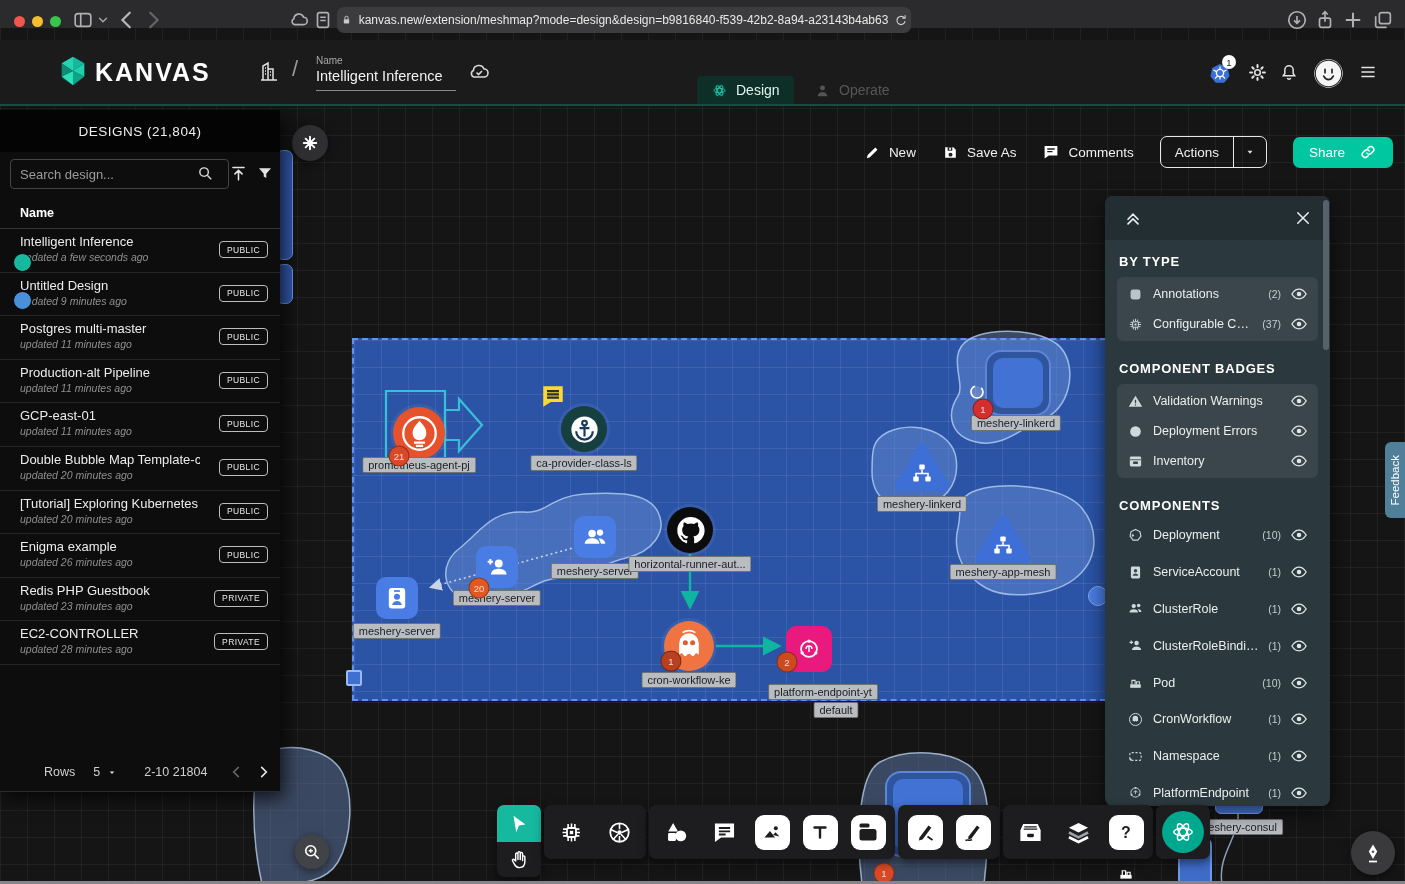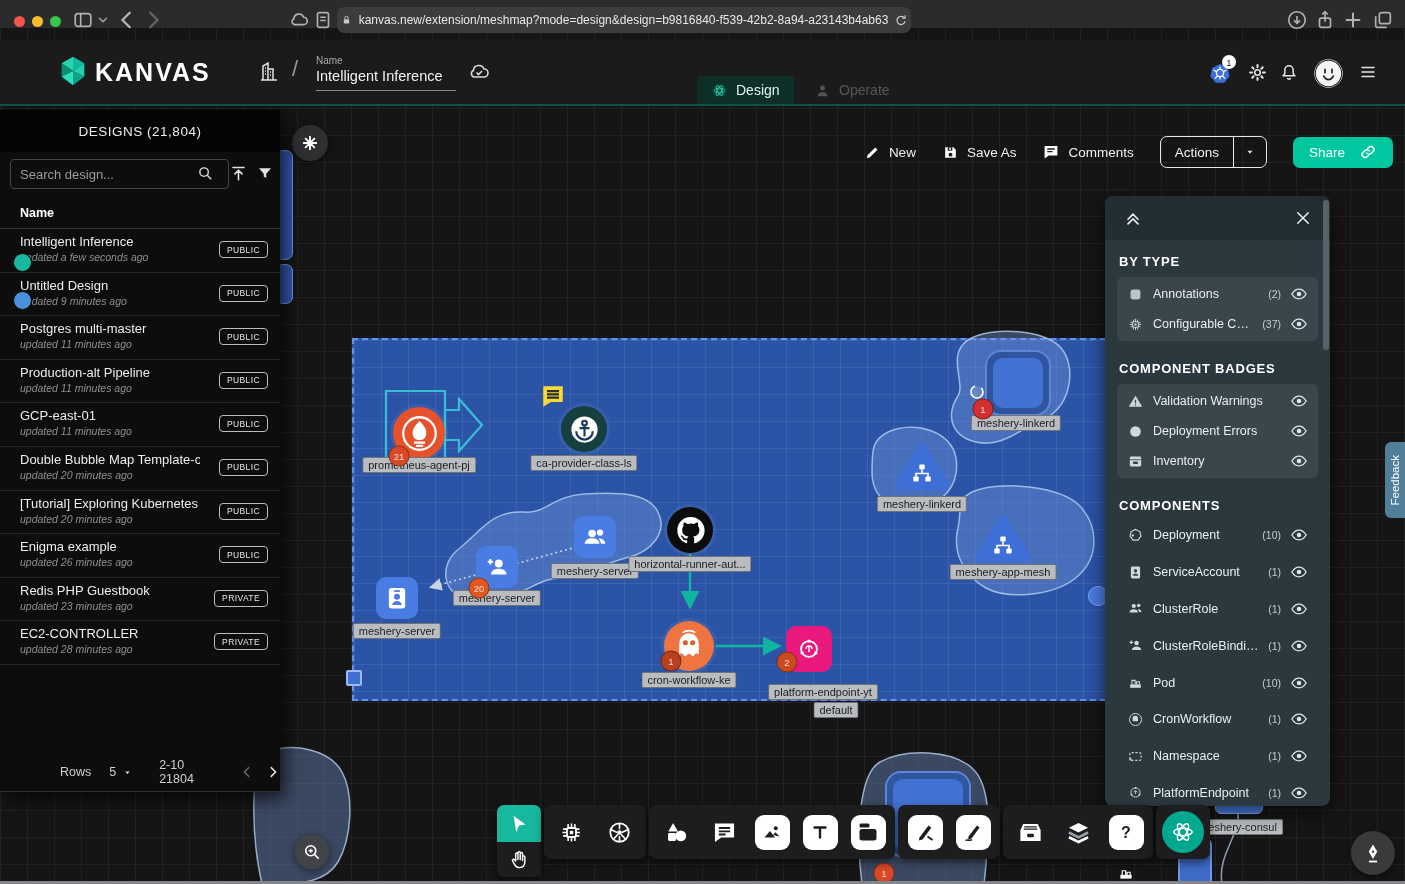--- a/index.html
+++ b/index.html
@@ -608,21 +608,21 @@
       </div>
       <div class="drow">
         <div class="dname">EC2-CONTROLLER</div>
         <div class="dupd">updated 28 minutes ago</div>
         <span class="chip">PRIVATE</span>
       </div>
     </div>
   <div class="abs" style="left:13px;top:143px;width:17px;height:17px;border-radius:50%;background:#18b89f;border:1.5px solid #0a0a0a;z-index:2"></div>
   <div class="abs" style="left:13px;top:181px;width:17px;height:17px;border-radius:50%;background:#4a90d9;border:1.5px solid #0a0a0a;z-index:2"></div>
   <div id="pagination">
-    <span style="margin-left:60px">Rows</span>
+    <span style="margin-left:44px">Rows</span>
     <span style="margin-left:18px">5</span>
     <span class="ic" style="width: 16px; height: 9px; margin-left: 4px; display: inline-block;">
         <svg viewBox="0 0 24 24" width="100%" height="100%">
           <path d="M6 9l6 7 6-7z" fill="#e3e3e3"></path>
         </svg>
       </span>
     <span style="margin-left:24px">2-10 21804</span>
     <span class="ic" style="width: 16px; height: 16px; margin-left: 22px; opacity: 0.4; display: inline-block;">
         <svg viewBox="0 0 24 24" width="100%" height="100%">
           <path d="M14 5l-7 7 7 7" fill="none" stroke="#e8e8e8" stroke-width="2.4" stroke-linecap="round"></path>

